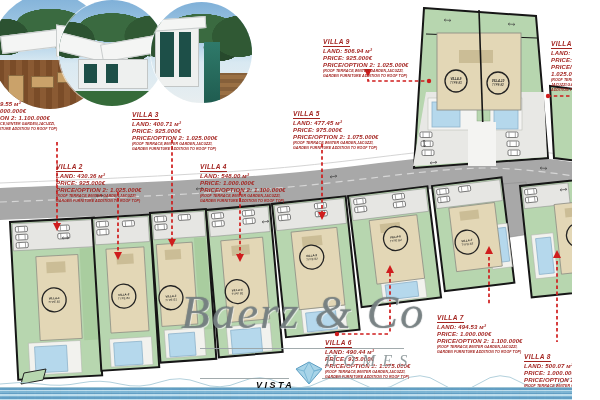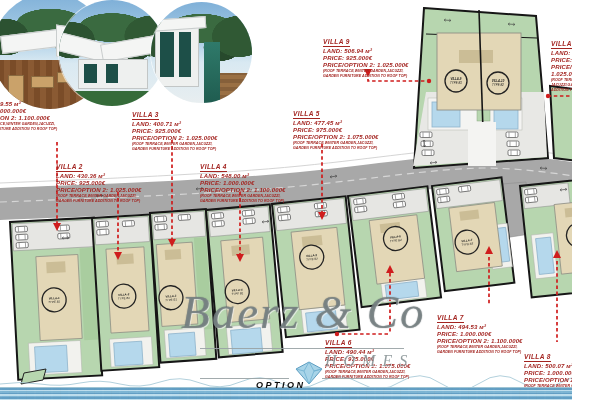--- a/index.html
+++ b/index.html
@@ -419,16 +419,16 @@
   <div id="watermark">
     <div id="brand">Baerz &amp; Co</div>
     <div class="wm-rule" id="rule1"></div>
     <div class="wm-word" id="wm-homes">HOMES</div>
     <div class="wm-rule" id="rule2a"></div>
     <div class="wm-rule" id="rule2b"></div>
     <svg id="gem" width="30" height="24" viewBox="0 0 30 24">
       <polygon points="2,8 15,1 28,8 15,23" fill="#a8d4e8" stroke="#5b9cc0" stroke-width="1"></polygon>
       <polyline points="2,8 10,10 15,1 20,10 28,8 20,10 15,23 10,10" fill="none" stroke="#6fb0d0" stroke-width="0.8"></polyline>
     </svg>
-    <div id="vista">OPTION</div>
+    <div id="vista">VISTA</div>
   </div>
 
 </div>
 
 </body></html>

